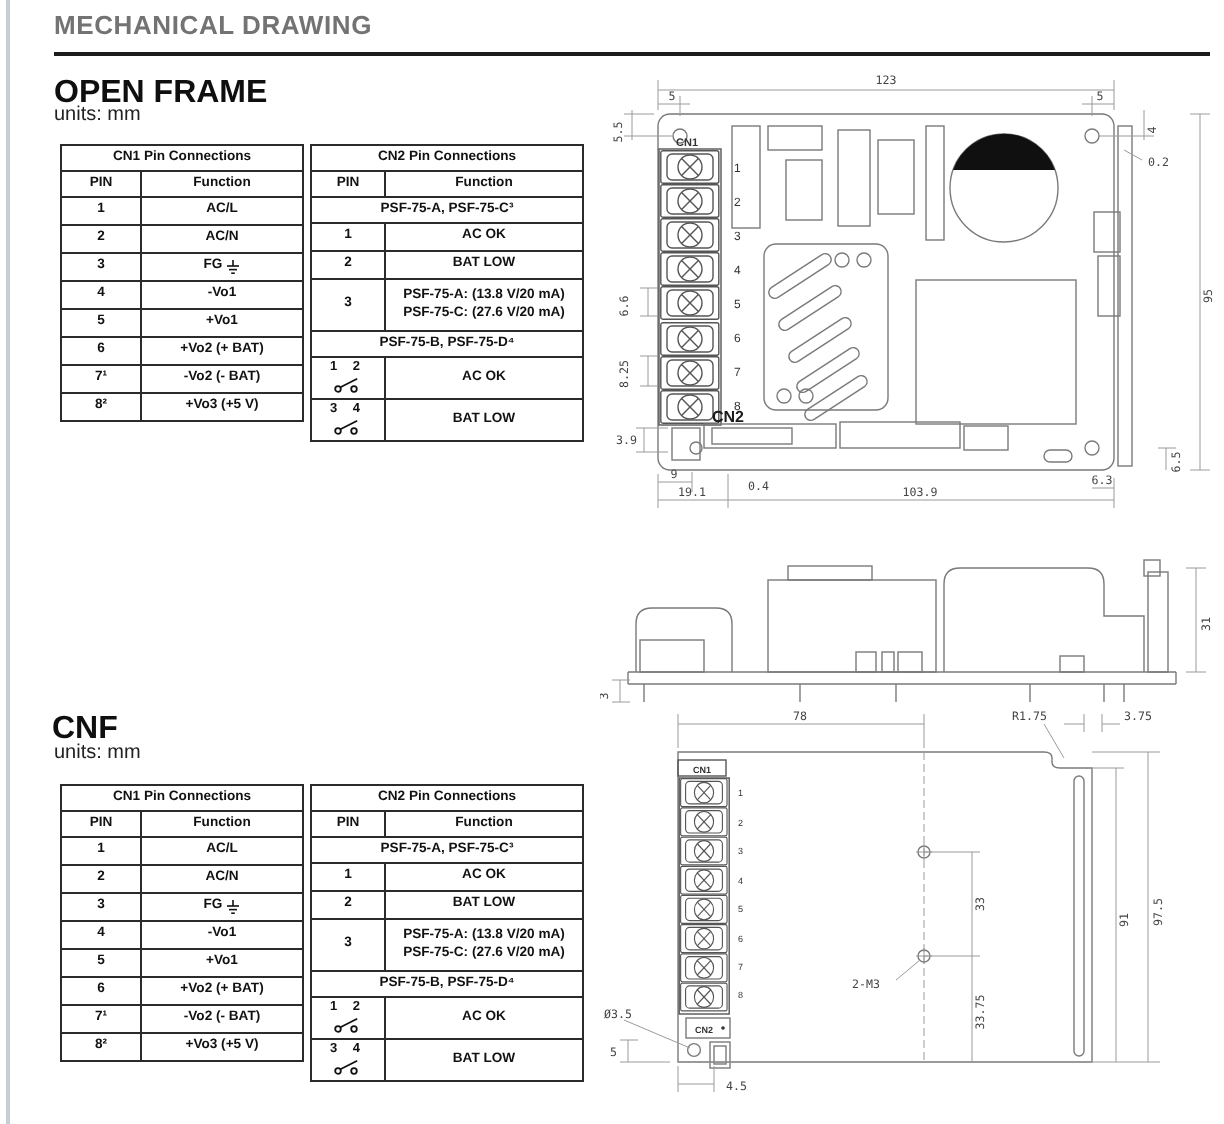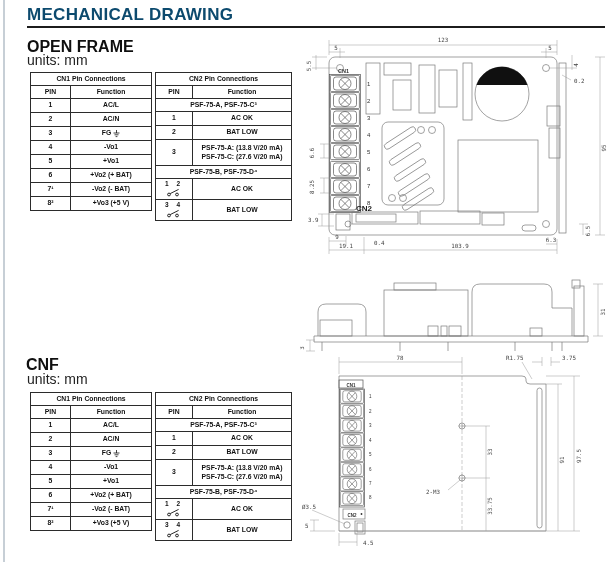--- a/index.html
+++ b/index.html
@@ -1,23 +1,23 @@
 <!DOCTYPE html>
 <html><head>
 <meta charset="utf-8">
 <style>
   html,body{margin:0;padding:0}
   body{width:612px;height:562px;background:#fff;position:relative;overflow:hidden;
        font-family:"Liberation Sans",sans-serif;color:#111}
   .abs{position:absolute}
   .leftbar{left:3px;top:0;width:2px;height:562px;background:#c7cfd6}
-  .title{left:27px;top:5px;font-size:17px;font-weight:800;letter-spacing:.3px;color:#0c4a6e}
+  .title{left:27px;top:5px;font-size:13px;font-weight:800;letter-spacing:.3px;color:#737373}
   .rule{left:27px;top:26px;width:578px;height:1.5px;background:#1c1c1c}
   .sec-head{font-size:16px;font-weight:800;color:#0f0f0f}
-  .units{font-size:14px;color:#222}
+  .units{font-size:10px;color:#222}
   table.t{position:absolute;border-collapse:collapse;background:#fff;table-layout:fixed}
   table.t td{border:1px solid #2b2b2b;font-size:6.8px;font-weight:700;color:#111;
              text-align:center;padding:0 2px;line-height:1.2;overflow:hidden}
   tr.sm{height:13px} tr.r{height:14px} tr.tall{height:26px} tr.relay{height:21px}
   .fncell{display:flex;align-items:center;justify-content:center;gap:2px}
   .relaypins{display:flex;flex-direction:column;align-items:center;line-height:1}
   .relaypins span{letter-spacing:3px;font-size:6.5px}
   svg .part{stroke:#7a7a7a;stroke-width:.7;fill:none}
   svg .dark{fill:#101010;stroke:none}
   svg .dim{stroke:#9a9a9a;stroke-width:.5;fill:none}

